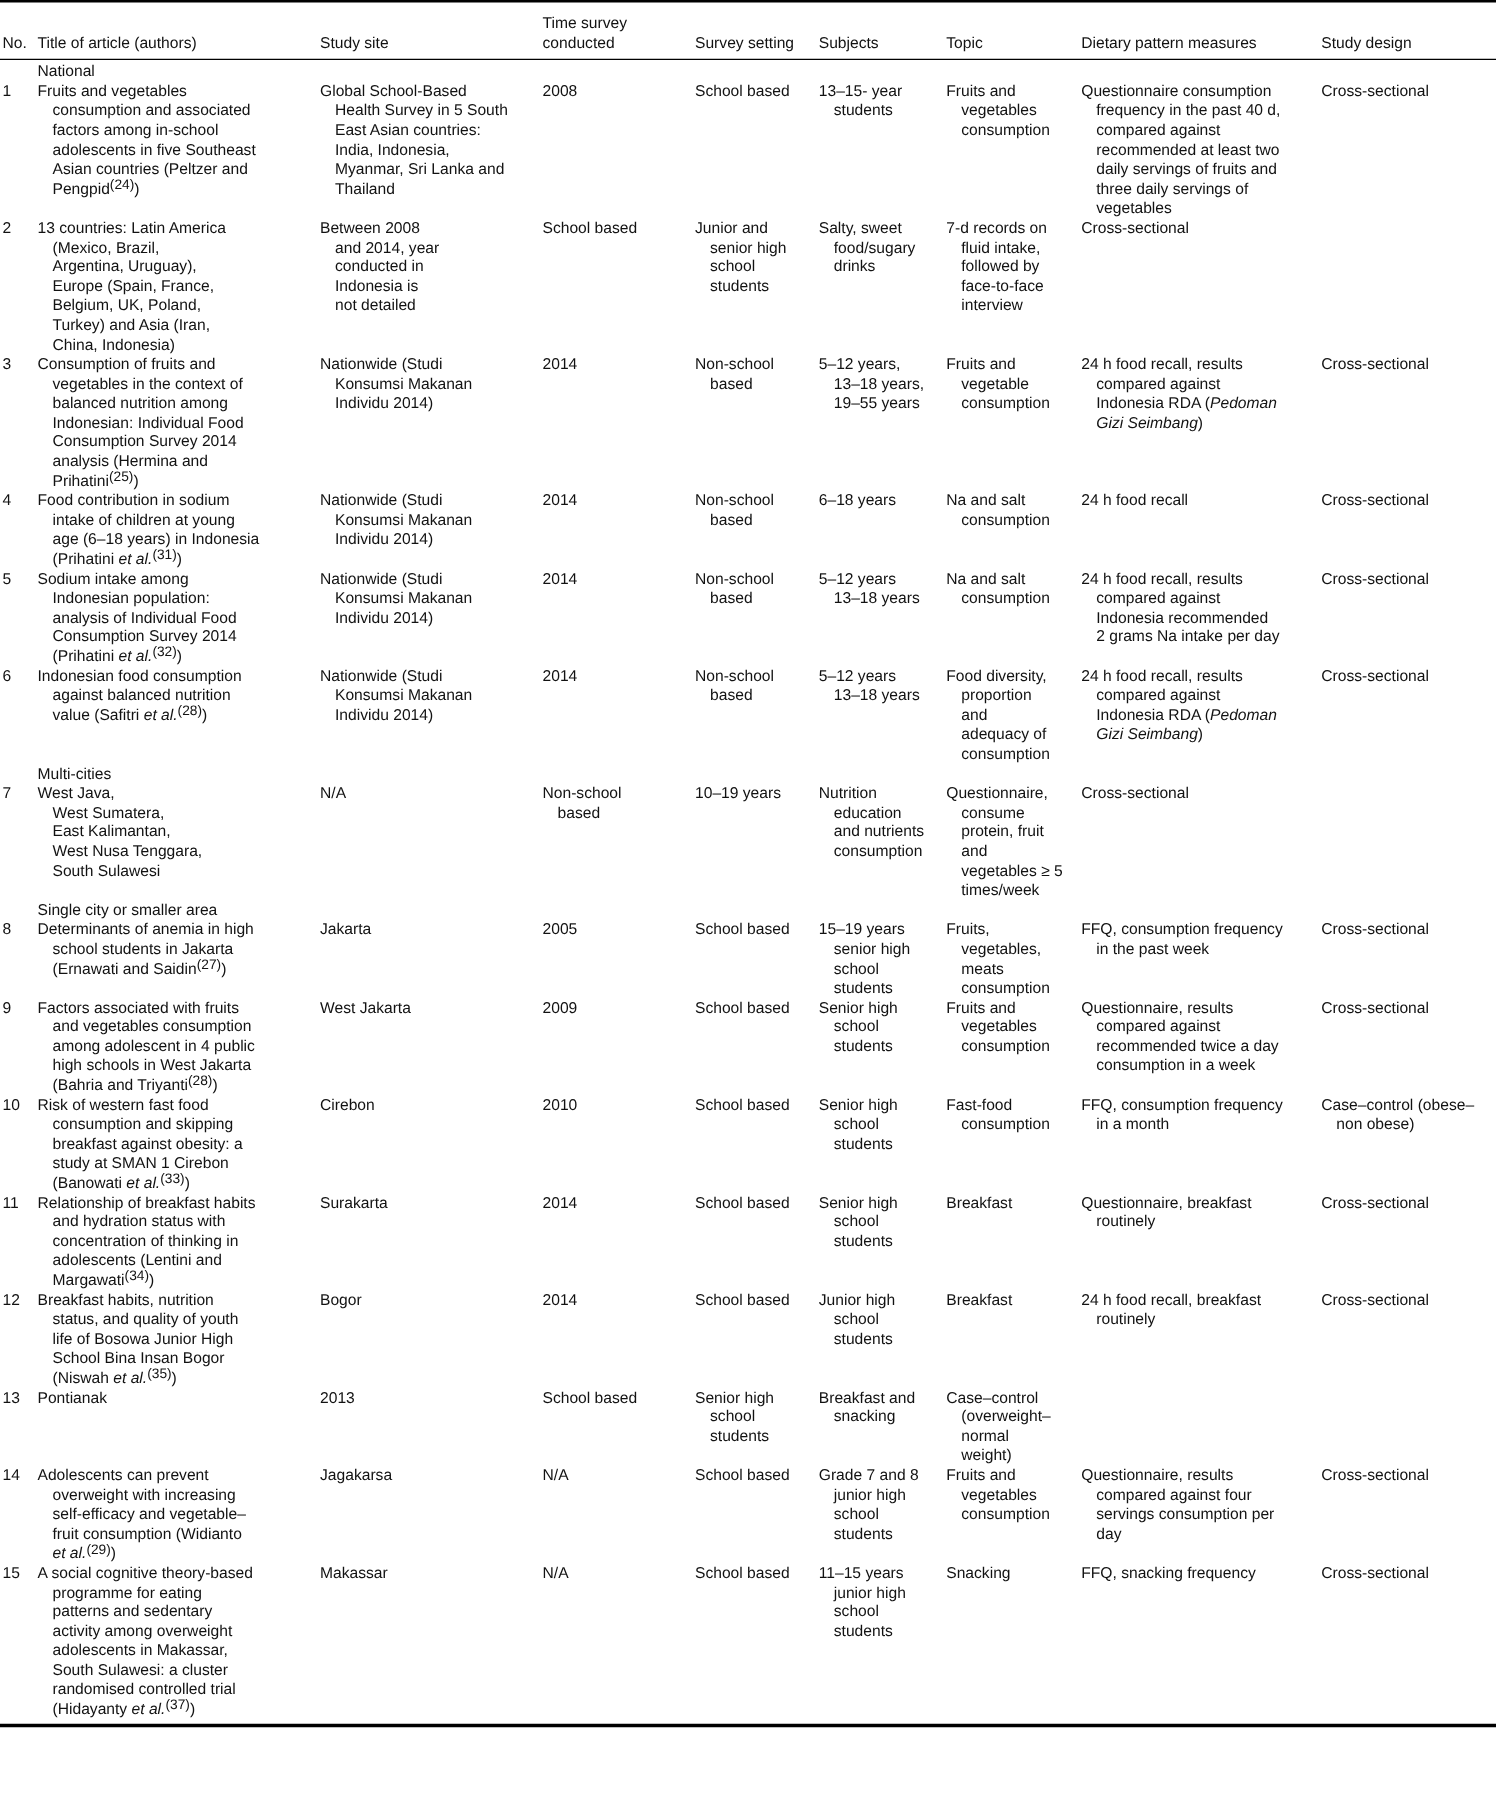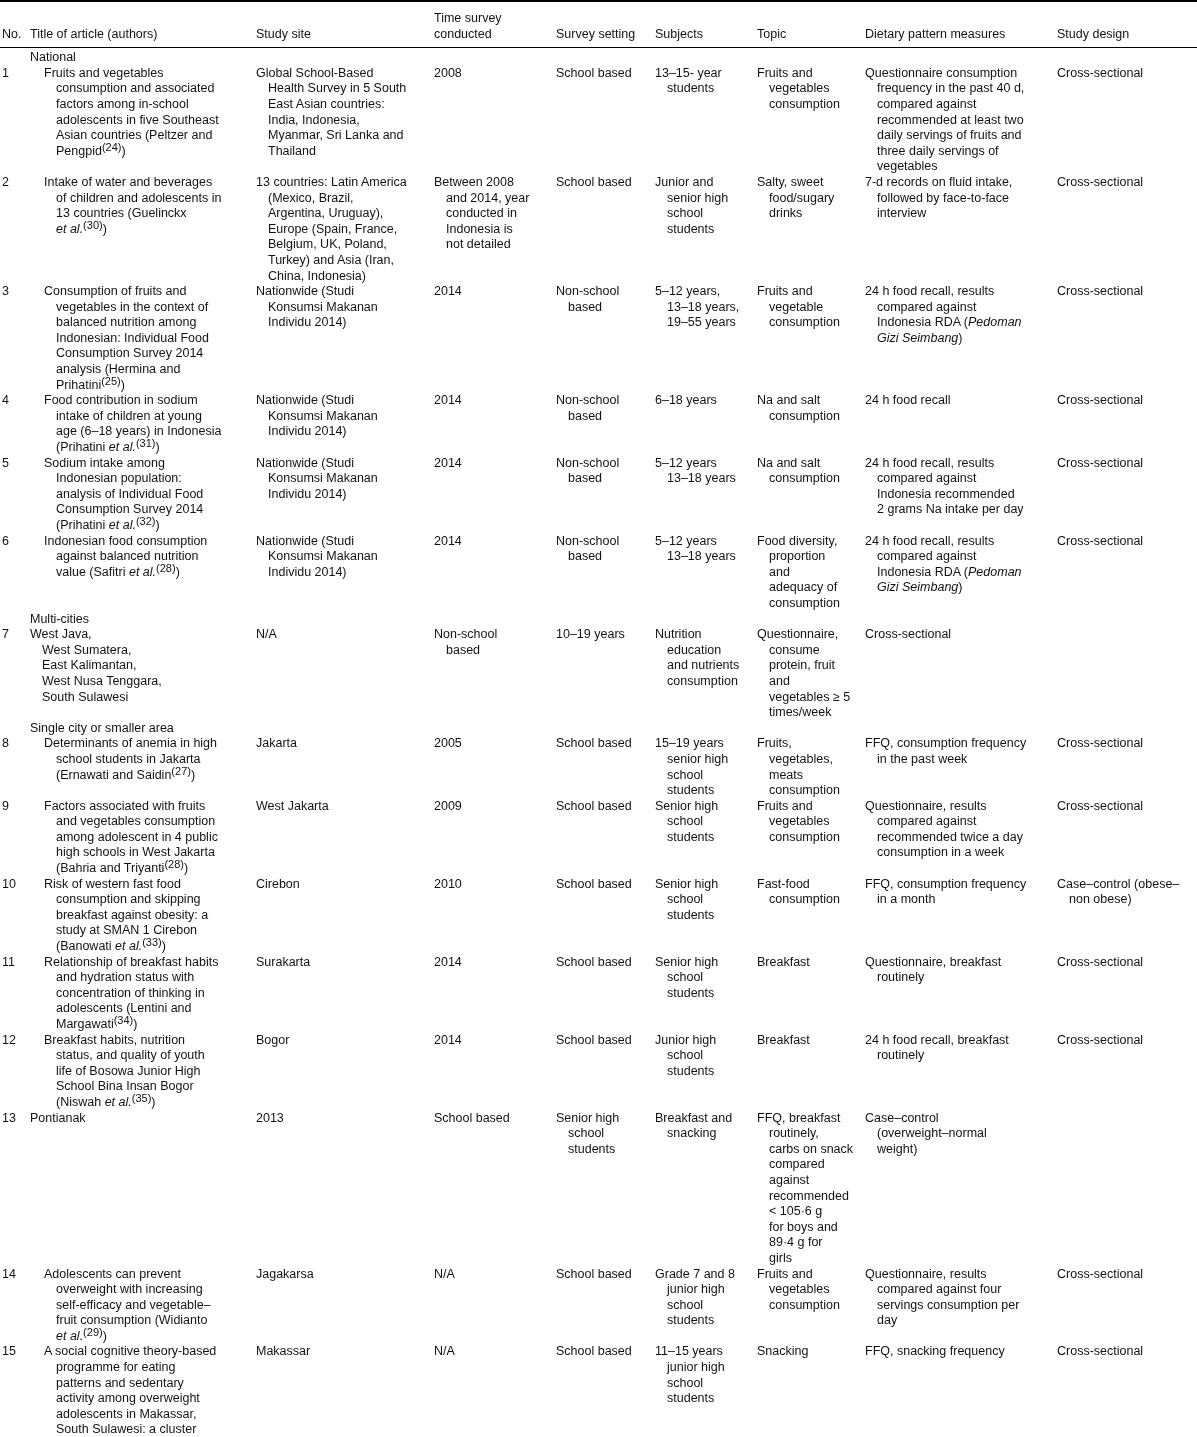--- a/index.html
+++ b/index.html
@@ -30,21 +30,21 @@
   .tbody{padding:2px 16px 3px 2px;}
   .row{align-items:start;}
   .c{
     padding-left:12px;
     text-indent:-12px;
     padding-right:8px;
     white-space:pre-line;
     overflow-wrap:break-word;
   }
   .c-no{padding-left:0;text-indent:0;}
-  .c-title{margin-left:14px;}
+  .c-title{}
   .sec-label{grid-column:2 / -1;}
   sup{
     font-size:11px;
     line-height:0;
     vertical-align:baseline;
     position:relative;
     top:-0.34em;
   }
   i{font-style:italic;}
 </style>
@@ -97,24 +97,20 @@
 compared against
 recommended at least two
 daily servings of fruits and
 three daily servings of
 vegetables</div>
     <div class="c">Cross-sectional</div>
   </div>
 
   <div class="grid row">
     <div class="c c-no">2</div>
-    <div class="c c-title">Intake of water and beverages
-of children and adolescents in
-13 countries (Guelinckx
-<i>et al.</i><sup>(30)</sup>)</div>
     <div class="c">13 countries: Latin America
 (Mexico, Brazil,
 Argentina, Uruguay),
 Europe (Spain, France,
 Belgium, UK, Poland,
 Turkey) and Asia (Iran,
 China, Indonesia)</div>
     <div class="c">Between 2008
 and 2014, year
 conducted in
@@ -367,26 +363,20 @@
   <div class="grid row">
     <div class="c c-no">13</div>
     <div class="c">Pontianak</div>
     <div class="c">2013</div>
     <div class="c">School based</div>
     <div class="c">Senior high
 school
 students</div>
     <div class="c">Breakfast and
 snacking</div>
-    <div class="c">FFQ, breakfast routinely,
-carbs on snack compared
-against
-recommended &lt; 105·6 g
-for boys and 89·4 g for
-girls</div>
     <div class="c">Case–control
 (overweight–normal
 weight)</div>
   </div>
 
   <div class="grid row">
     <div class="c c-no">14</div>
     <div class="c c-title">Adolescents can prevent
 overweight with increasing
 self-efficacy and vegetable–

